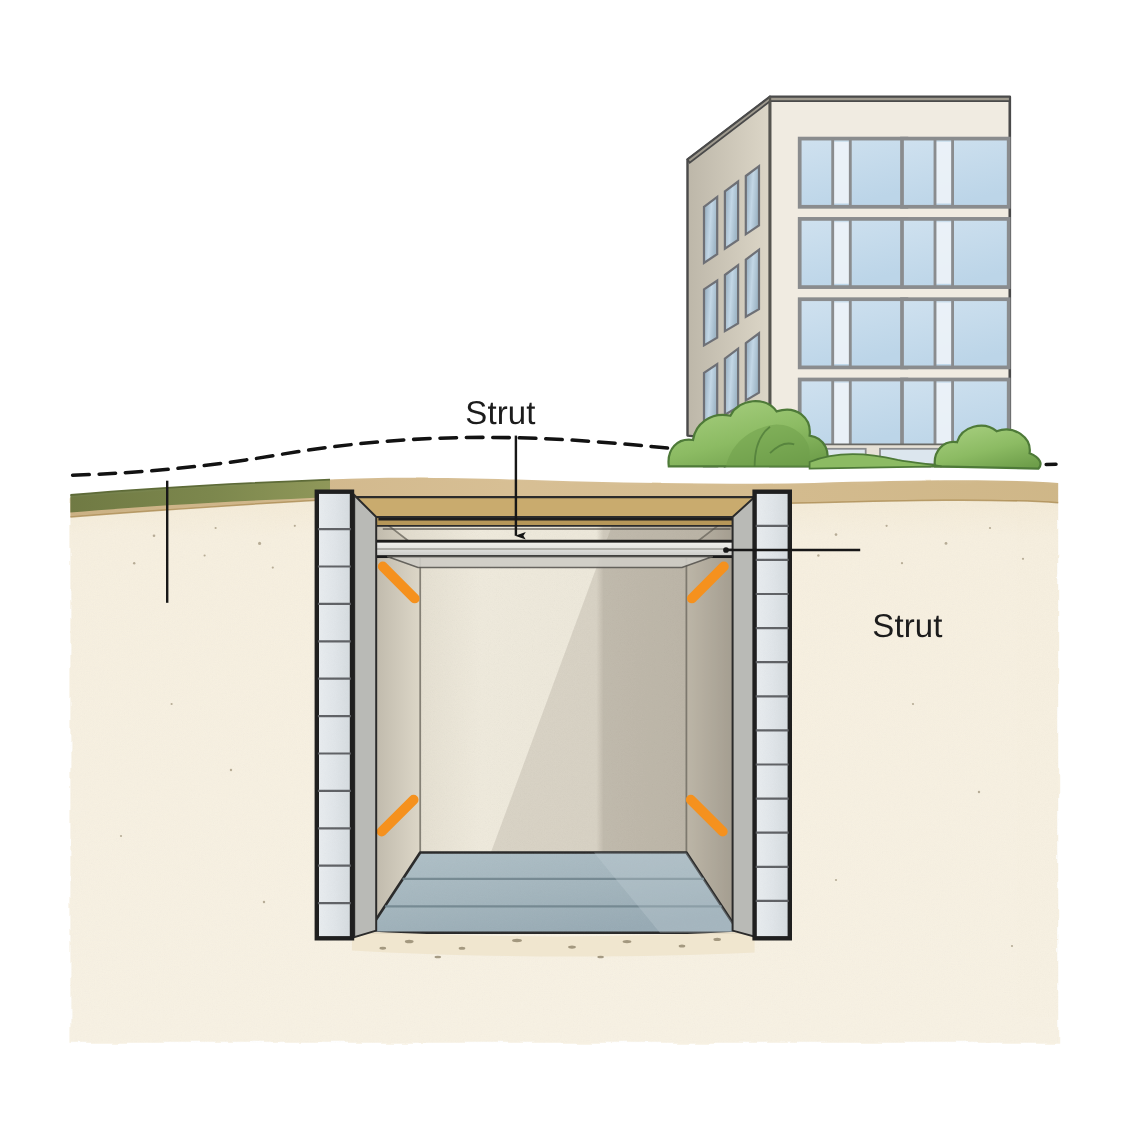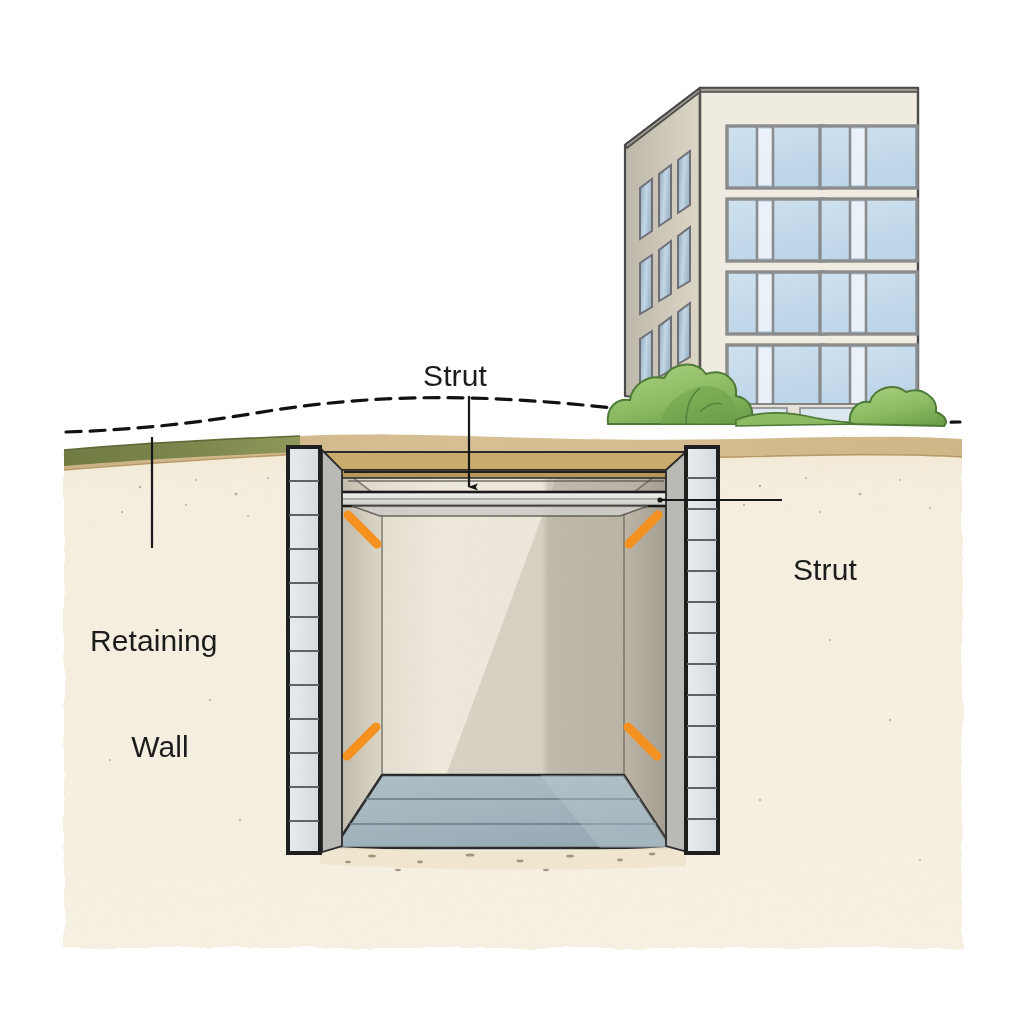--- a/index.html
+++ b/index.html
@@ -391,24 +391,20 @@
     </g>
 
     <g stroke="#171717" fill="none">
       <line x1="152" y1="437" x2="152" y2="548" stroke-width="2.2"></line>
       <line x1="469" y1="396" x2="469" y2="487" stroke-width="2.2" marker-end="url(#arwDown)"></line>
       <line x1="660" y1="500" x2="782" y2="500" stroke-width="2.2"></line>
       <circle cx="660" cy="500" r="2.6" fill="#171717" stroke="none"></circle>
     </g>
   </svg>
 
-  <div class="lbl" style="left:90px; top:552px;">
-    <div>Retaining</div>
-    <div style="text-align:center; width:140px;">Wall</div>
-  </div>
 
   <div class="lbl ctr" style="left:415px; top:358px; width:80px;">Strut</div>
 
   <div class="lbl rt" style="left:793px; top:481px;">
     <div>Strut</div>
   </div>
 
 </div>
 
 </body></html>

